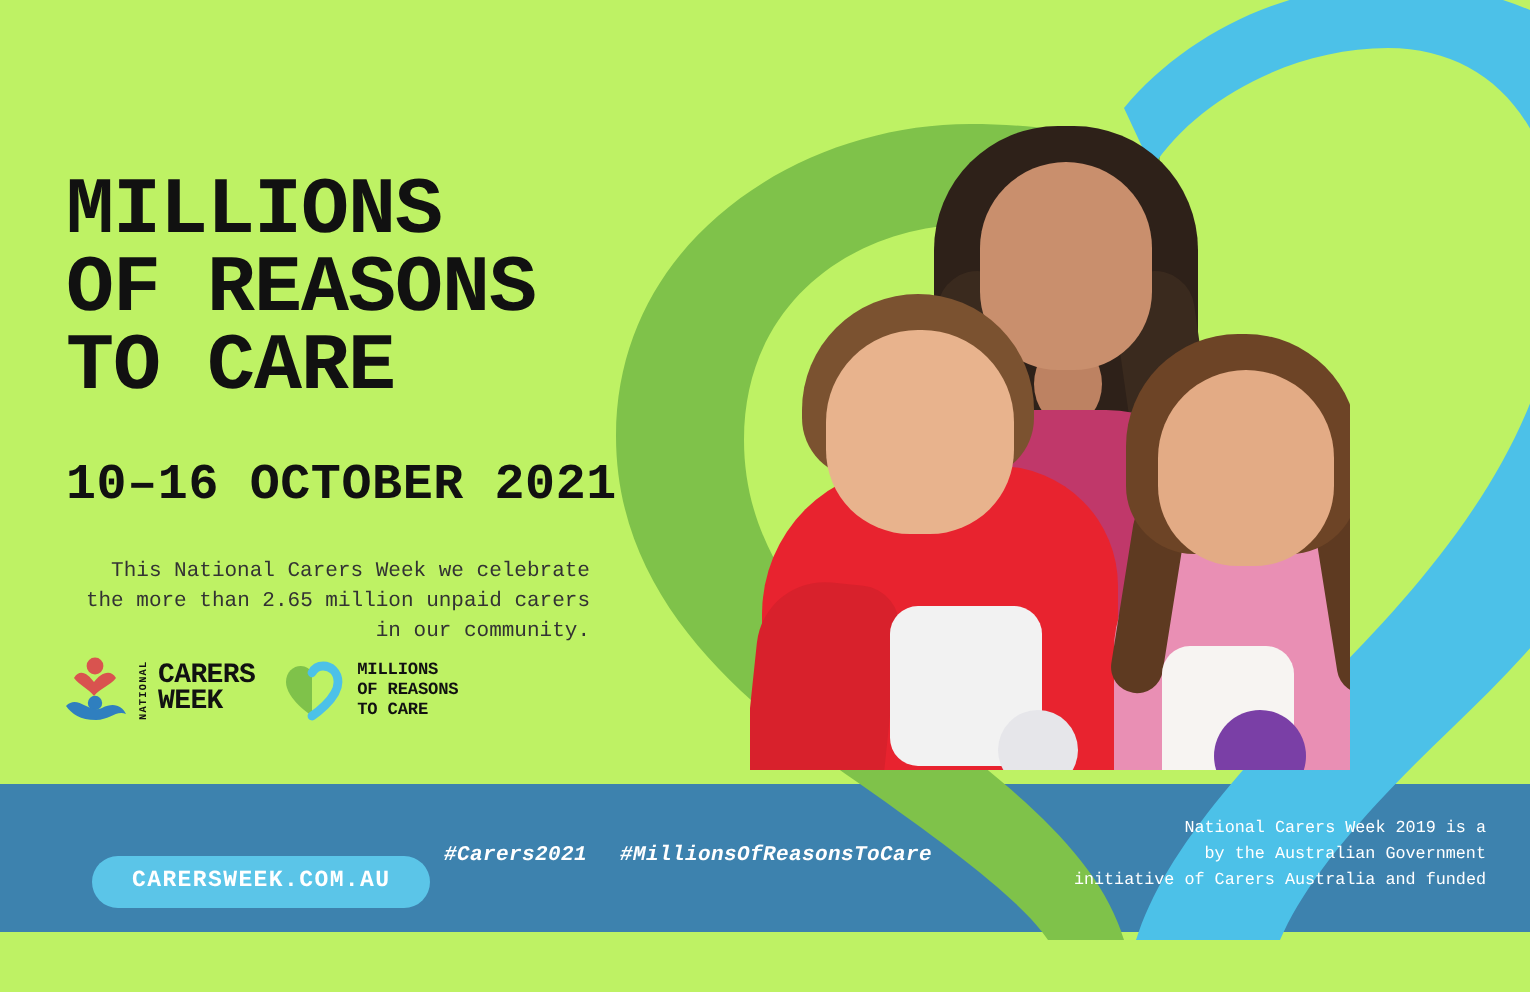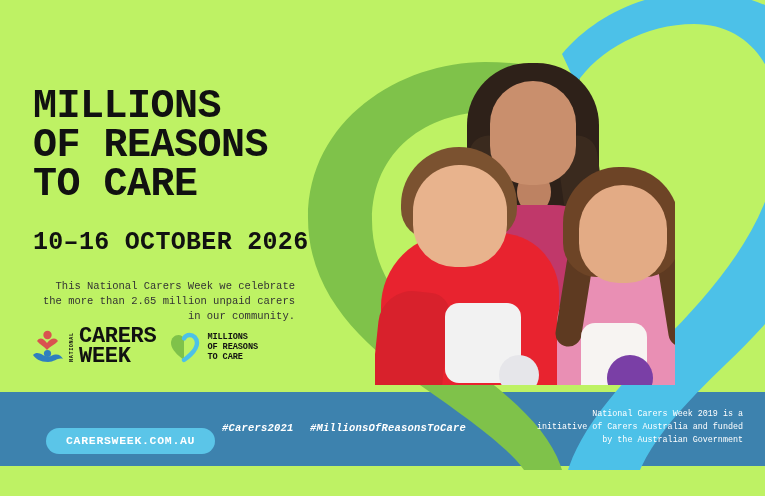--- a/index.html
+++ b/index.html
@@ -46,21 +46,21 @@
          letter-spacing:0.3px;color:#111111;}
   .blurb{position:absolute;left:33px;top:279px;width:262px;font-size:10.5px;
          line-height:1.42;color:#333333;text-align:right;}
 
   
   .logos{position:absolute;left:31px;top:327px;display:flex;align-items:center;gap:12px;}
   .logo-cw{display:flex;align-items:center;gap:4px;}
   .cw-vert{writing-mode:vertical-rl;transform:rotate(180deg);font-size:5.2px;
            font-weight:bold;letter-spacing:0.6px;color:#111;height:36px;
            display:flex;align-items:center;justify-content:center;}
-  .cw-words{font-weight:bold;font-size:22px;line-height:0.92;color:#111;
+  .cw-words{font-weight:bold;font-size:14px;line-height:0.92;color:#111;
             letter-spacing:-0.3px;}
   .logo-mr{display:flex;align-items:center;gap:7px;}
   .mr-words{font-weight:bold;font-size:8.6px;line-height:1.18;color:#111;
             letter-spacing:-0.1px;}
 
   
   .footer{position:absolute;left:0;top:392px;width:765px;height:74px;
           background:#3d82ae;overflow:hidden;}
   .footer-art{position:absolute;left:280px;top:-392px;width:485px;height:470px;}
   .pill{position:absolute;left:46px;top:36px;padding:6px 20px 7px;
@@ -122,21 +122,21 @@
       <div class="ph ball"></div>
     </div>
   </div>
 
   <div class="headline">
     <div>MILLIONS</div>
     <div>OF REASONS</div>
     <div>TO CARE</div>
   </div>
 
-  <div class="dates">10–16 OCTOBER 2026</div>
+  <div class="dates">10–16 OCTOBER 2021</div>
 
   <div class="blurb">This National Carers Week we celebrate the more than 2.65 million unpaid carers in our community.</div>
 
   <div class="logos">
 
     <div class="logo-cw">
       <svg width="34" height="36" viewBox="0 0 34 36">
         <circle cx="16.5" cy="6" r="4.2" fill="#d9534f"></circle>
         <path d="M6,12 C9,7 13,10 16,14 C19,10 24,7 27,12
                  C24,16 19,17 16,21 C13,17 9,16 6,12 Z" fill="#d9534f"></path>
@@ -186,18 +186,18 @@
 
     <div class="pill">CARERSWEEK.COM.AU</div>
 
     <div class="tags">
       <span>#Carers2021</span>
       <span>#MillionsOfReasonsToCare</span>
     </div>
 
     <div class="attrib">
       <div>National Carers Week 2019 is a</div>
+      <div>by the Australian Government</div>
       <div>initiative of Carers Australia and funded</div>
-      <div>by the Australian Government</div>
     </div>
   </div>
 
 </div>
 
 </body></html>

